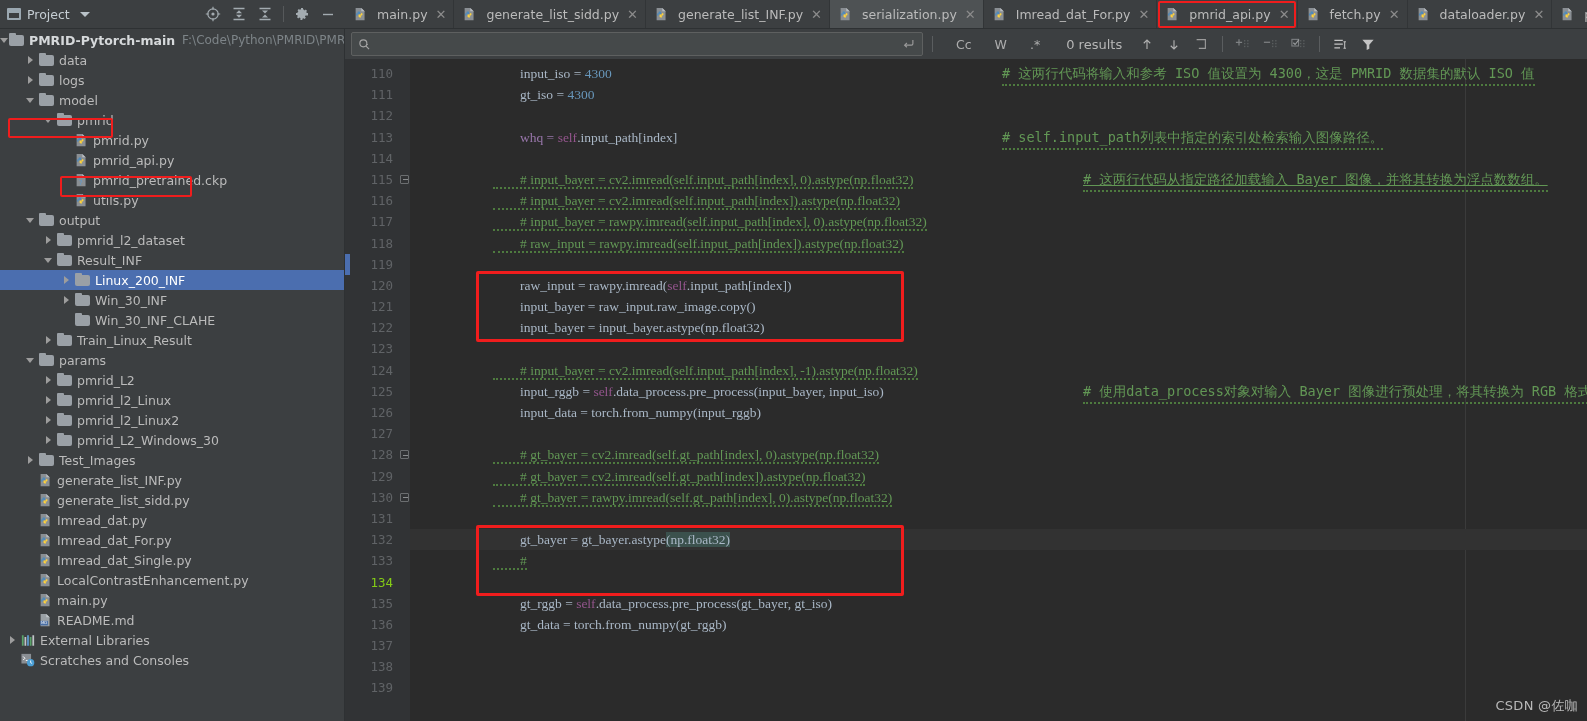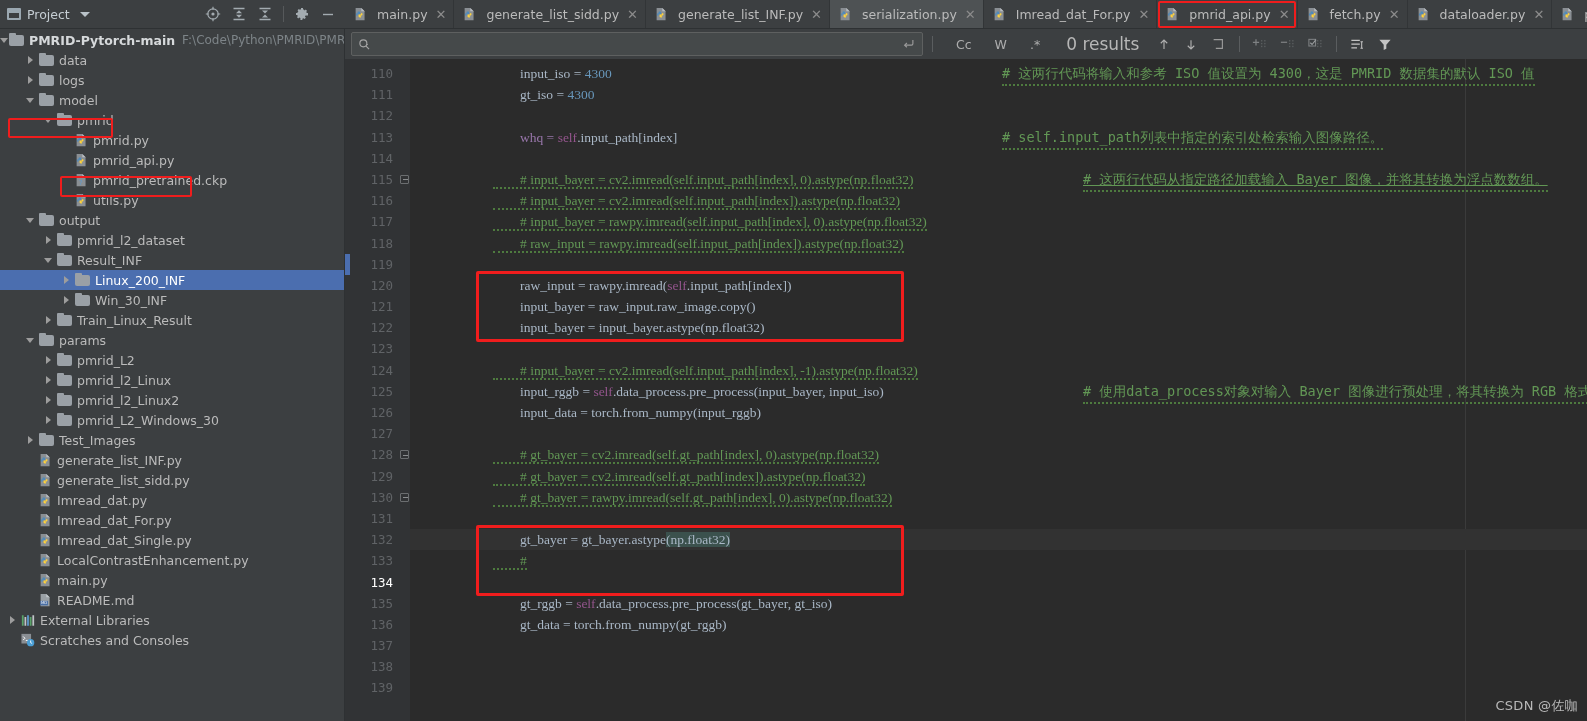--- a/index.html
+++ b/index.html
@@ -120,36 +120,36 @@
     margin-left: 6px; width: 572px; height: 24px;
     background: #45494a; border: 1px solid #5e6060; border-radius: 2px;
     display: flex; align-items: center; padding: 0 6px; gap: 6px;
   }
   .search-field input {
     flex: 1; background: transparent; border: none; outline: none;
     color: #c8c8c8; font-size: 12.5px; font-family: "DejaVu Sans", sans-serif;
   }
   .sfilters { display: flex; align-items: center; gap: 23px; margin-left: 9px; color: #b7b7b7; font-size: 12.5px; }
   .sfilters .fi { opacity: .92; }
-  .results { color: #b7b7b7; font-size: 17px; margin-left: 26px; }
+  .results { color: #b7b7b7; font-size: 13px; margin-left: 26px; }
   .snav { display: flex; align-items: center; gap: 13px; margin-left: 18px; }
   .sgrp { display: flex; align-items: center; gap: 12px; margin-left: 14px; }
 
   
   .codearea { flex: 1; display: flex; background: #2b2b2b; position: relative; overflow: hidden; }
   .gutter {
     width: 65px; flex: none; background: #313335; position: relative;
     padding-top: 4px;
   }
   .gline {
     height: 21.2px; color: #606366; font-size: 12.5px; text-align: right;
     padding-right: 17px; font-family: "DejaVu Sans Mono", monospace; line-height: 21.2px;
     position: relative;
   }
-  .gline.cur { color: #ffffff; text-align: right; }
+  .gline.cur { color: #84cc16; text-align: right; }
   .gmark-blue { position: absolute; left: 0; width: 5px; height: 21px; background: #4b6eaf; }
   .fold {
     position: absolute; right: 1px; top: 6px; width: 9px; height: 9px;
     border: 1px solid #6b6e70; border-radius: 1px; box-sizing: border-box;
   }
   .fold::after { content:''; position:absolute; left:1.5px; top:3.5px; width:5px; height:1px; background:#8a8d8f; }
 
   .codewrap { flex: 1; position: relative; overflow: hidden; padding-top: 4px; }
   .cl {
     height: 21.2px; line-height: 21.2px; white-space: pre;
@@ -433,20 +433,26 @@
             <span style="width:4px"></span>
             <span class="folder"></span>
             <span class="tlabel">Linux_200_INF</span>
           </div>
           <div class="trow">
             <span style="width:62px"></span>
             <span class="arrow closed"></span>
             <span style="width:4px"></span>
             <span class="folder"></span>
             <span class="tlabel">Win_30_INF</span>
+          </div>
+          <div class="trow">
+            <span style="width:62px"></span>
+            <span style="width:13px"></span>
+            <span class="folder"></span>
+            <span class="tlabel">Win_30_INF_CLAHE</span>
           </div>
           <div class="trow">
             <span style="width:44px"></span>
             <span class="arrow closed"></span>
             <span style="width:4px"></span>
             <span class="folder"></span>
             <span class="tlabel">Train_Linux_Result</span>
           </div>
           <div class="trow">
             <span style="width:26px"></span>

